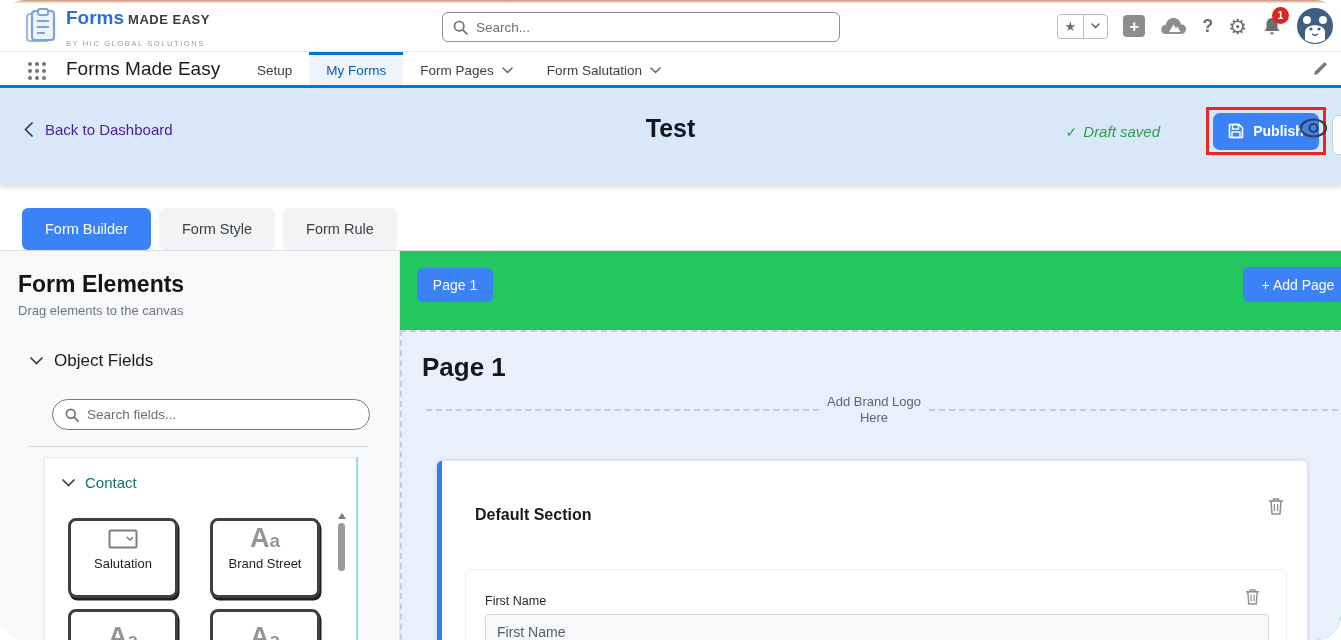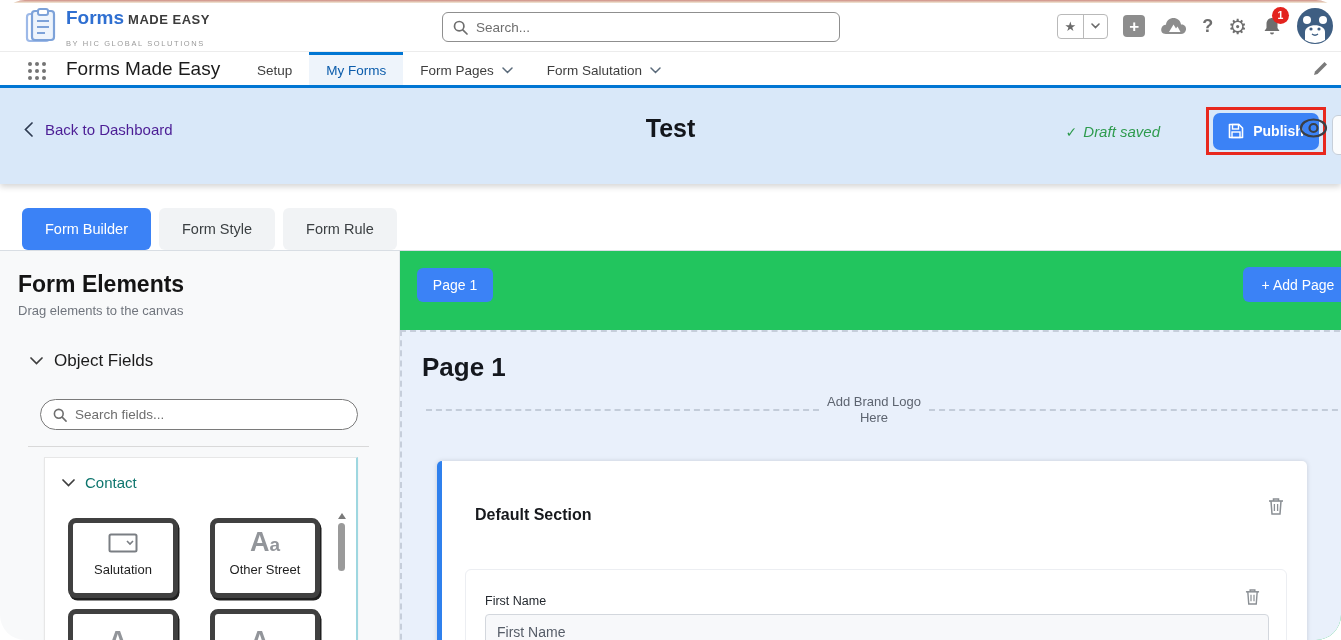--- a/index.html
+++ b/index.html
@@ -75,33 +75,33 @@
   .btab.active { background:#3b82f6; color:#fff; }
   .btabs-rule { position:absolute; top:250px; left:0; right:0; border-top:1px solid #d9dee4; }
 
   
   .sidebar { position:absolute; top:251px; left:0; width:400px; height:389px; background:#f8f9fa;
     border-right:1px solid #e4e7eb; }
   .fe-title { position:absolute; left:18px; top:20px; font-size:23px; font-weight:bold; color:#141414; }
   .fe-sub { position:absolute; left:18px; top:52px; font-size:13px; color:#70757d; }
   .of-row { position:absolute; left:30px; top:100px; display:flex; align-items:center; gap:11px;
     font-size:17px; color:#1b1b1b; cursor:pointer; }
-  .sf-search { position:absolute; left:40px; top:148px; width:318px; height:31px; border:1px solid #7a7a7a;
+  .sf-search { position:absolute; left:52px; top:148px; width:318px; height:31px; border:1px solid #7a7a7a;
     border-radius:16px; background:#fff; display:flex; align-items:center; padding:0 12px; gap:8px; }
   .sf-search input { border:none; outline:none; flex:1; font-size:13.5px; color:#444; background:transparent; font-family:"Liberation Sans", sans-serif; }
   .sf-search input::placeholder { color:#6e6e6e; }
   .sb-divider { position:absolute; left:28px; right:30px; top:195px; border-top:1px solid #d9d9d9; }
 
   .contact-card { position:absolute; left:44px; top:206px; width:314px; height:200px; background:#fff;
     border:1px solid #e7e7e7; border-right:2px solid #9ed7e0; box-shadow:0 1px 2px rgba(0,0,0,0.05); }
   .contact-head { position:absolute; left:17px; top:16px; display:flex; align-items:center; gap:10px;
     font-size:15px; color:#0f766e; cursor:pointer; }
-  .tile { position:absolute; width:110px; height:80px; background:#fff; border:5px solid #404040; border-radius:8px;
+  .tile { position:absolute; width:110px; height:80px; background:#fff; border:3px solid #404040; border-radius:8px;
     box-shadow:1.5px 2.5px 0 #1f1f1f; display:flex; flex-direction:column; align-items:center; justify-content:flex-end;
-    padding-bottom:16px; cursor:grab; }
+    padding-bottom:24px; cursor:grab; }
   .tile .ticon { flex:1; display:flex; align-items:center; justify-content:center; width:100%; }
   .tile .tlabel { font-size:13px; color:#1f1f1f; }
   .tile1 { left:23px; top:60px; }
   .tile2 { left:165px; top:60px; }
   .tile3 { left:23px; top:151px; }
   .tile4 { left:165px; top:151px; }
   .Aa { color:#92959a; font-weight:600; line-height:1; }
   .Aa .bigA { font-size:27px; }
   .Aa .smalla { font-size:19px; }
   .cc-scroll { position:absolute; right:10px; top:55px; width:9px; height:140px; }
@@ -346,21 +346,21 @@
             <path d="M19 8 L22 11 L25 8" fill="none" stroke="#7a7e83" stroke-width="1.6"></path>
           </svg>
         </span>
         <span class="tlabel">Salutation</span>
       </div>
 
       <div class="tile tile2">
         <span class="ticon">
           <span class="Aa"><span class="bigA">A</span><span class="smalla">a</span></span>
         </span>
-        <span class="tlabel">Other Street</span>
+        <span class="tlabel">Brand Street</span>
       </div>
 
       <div class="tile tile3">
         <span class="ticon">
           <span class="Aa"><span class="bigA">A</span><span class="smalla">a</span></span>
         </span>
       </div>
 
       <div class="tile tile4">
         <span class="ticon">

